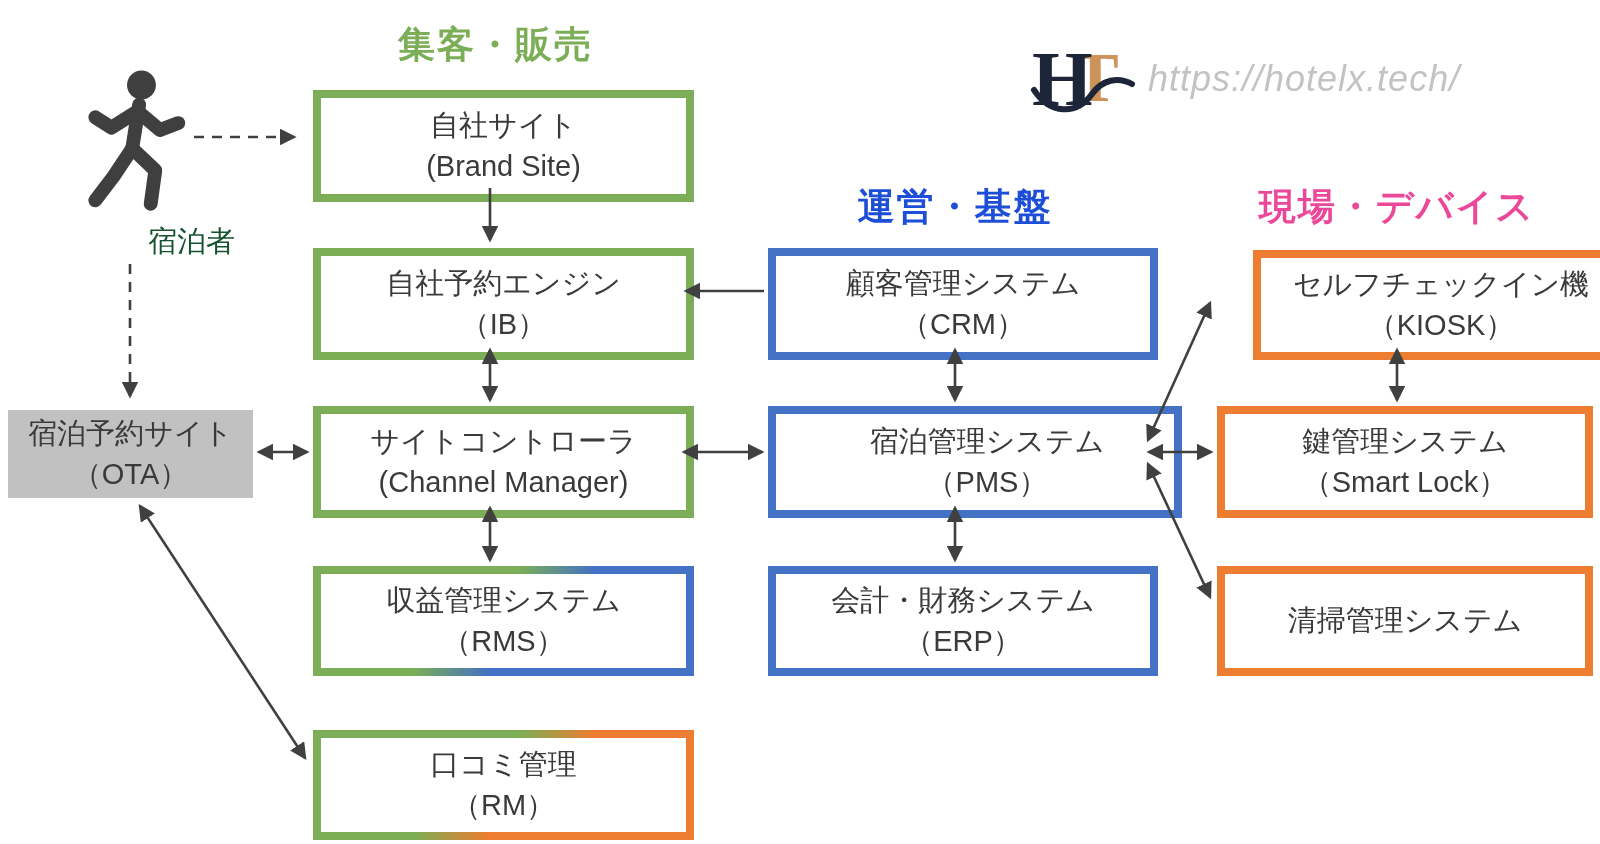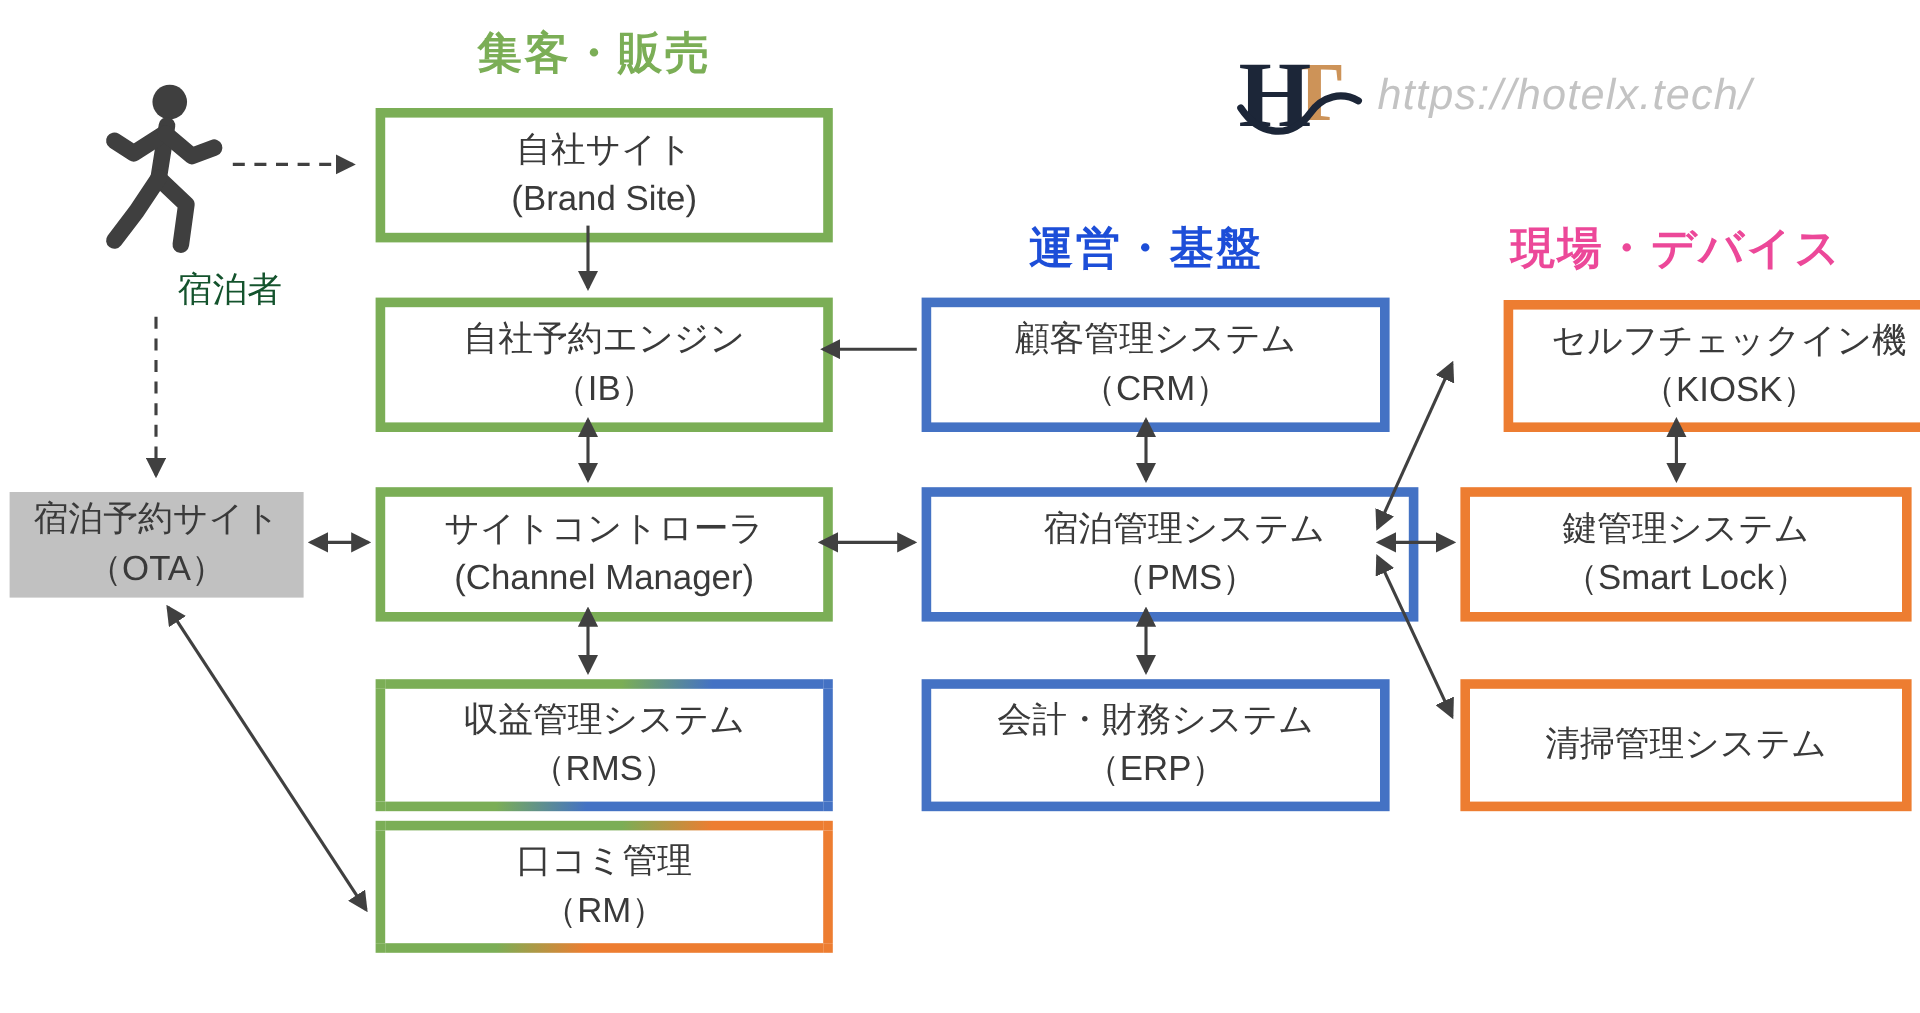--- a/index.html
+++ b/index.html
@@ -18,21 +18,21 @@
     position:absolute;background:#fff;border:8px solid #a16207;
     display:flex;flex-direction:column;align-items:center;justify-content:center;
     text-align:center;font-size:29px;line-height:1.42;color:#3a3a3a;z-index:2;
   }
   .box .abbr{letter-spacing:0px;}
   #box-brand-site{left:313px;top:90px;width:365px;height:96px;border-color:#7bae56;}
   #box-ib{left:313px;top:248px;width:365px;height:96px;border-color:#7bae56;}
   #box-channel-manager{left:313px;top:406px;width:365px;height:96px;border-color:#7bae56;}
   #box-rms{left:313px;top:566px;width:365px;height:94px;
     border-image:linear-gradient(135deg,#7bae56 42%,#4472c4 58%) 1;}
-  #box-rm{left:313px;top:684px;width:365px;height:94px;
+  #box-rm{left:313px;top:730px;width:365px;height:94px;
     border-image:linear-gradient(135deg,#7bae56 42%,#ed7d31 58%) 1;}
   #box-ota{left:8px;top:410px;width:245px;height:88px;background:#c1c1c1;border:none;z-index:1;text-align:right;}
   #box-crm{left:768px;top:248px;width:374px;height:96px;border-color:#4472c4;}
   #box-pms{left:768px;top:406px;width:374px;height:96px;border-color:#4472c4;padding-left:24px;}
   #box-erp{left:768px;top:566px;width:374px;height:94px;border-color:#4472c4;}
   #box-kiosk{left:1253px;top:250px;width:360px;height:94px;border-color:#ed7d31;align-items:center;}
   #box-smart-lock{left:1217px;top:406px;width:360px;height:96px;border-color:#ed7d31;}
   #box-housekeeping{left:1217px;top:566px;width:360px;height:94px;border-color:#ed7d31;}
 
   #actor{position:absolute;left:78px;top:70px;width:120px;height:150px;}

